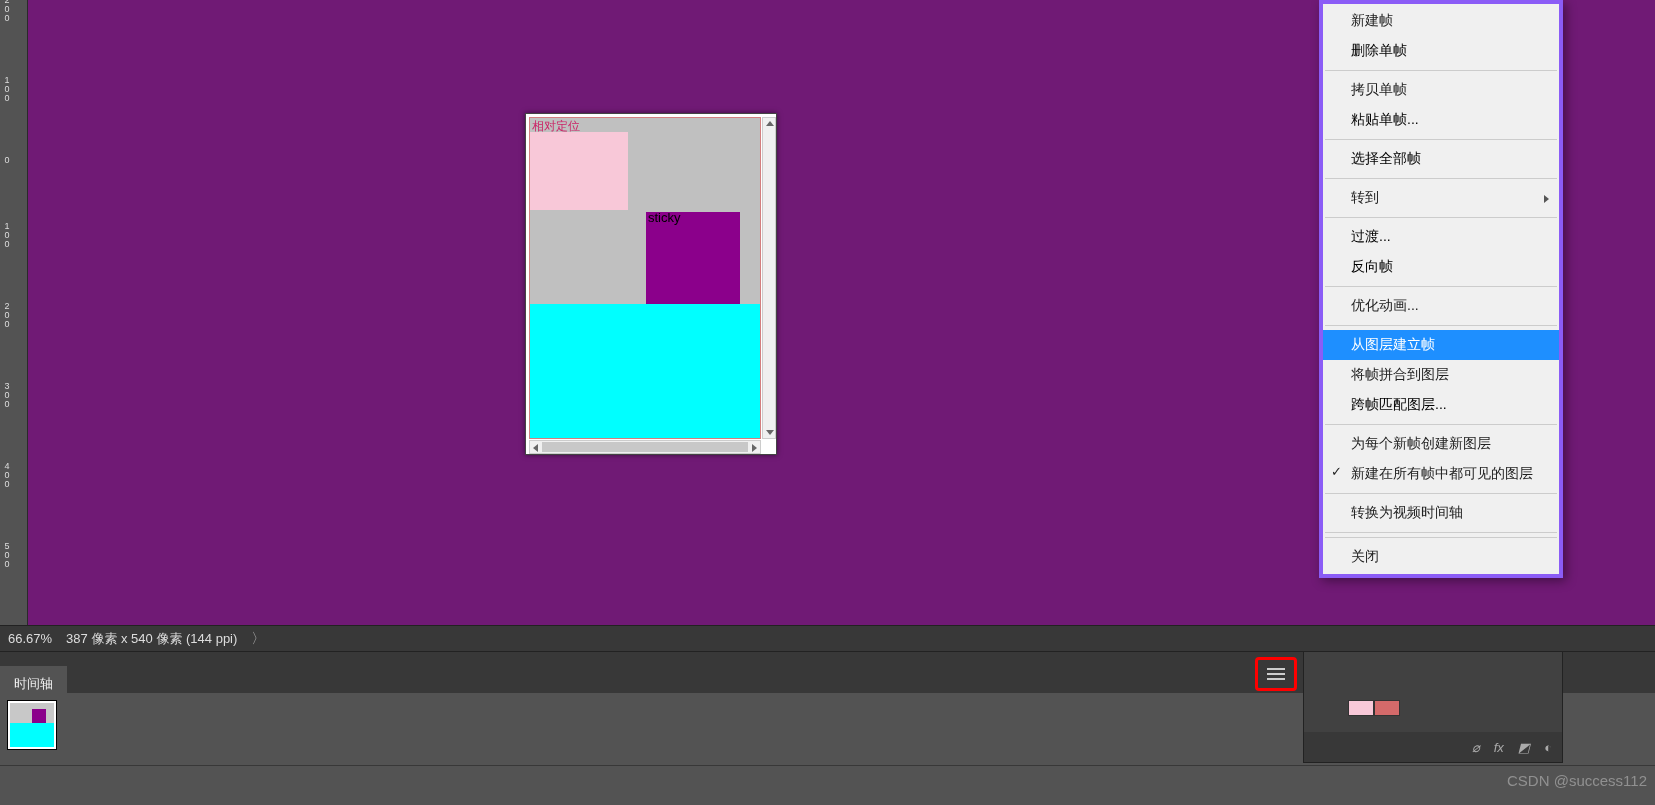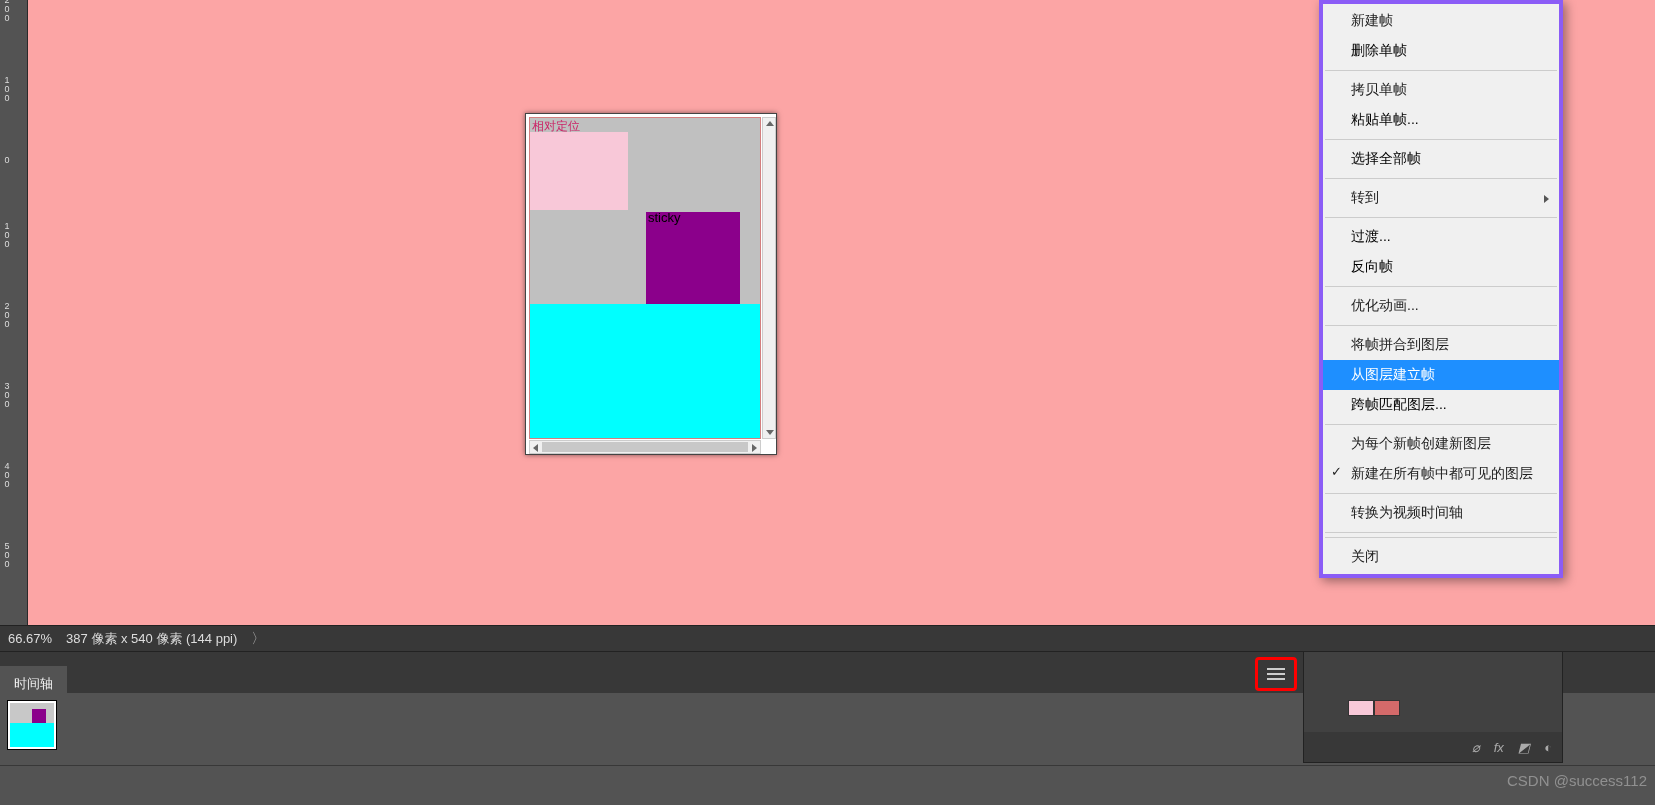--- a/index.html
+++ b/index.html
@@ -30,21 +30,21 @@
     text-align: center;
     width: 10px;
     letter-spacing: 0;
   }
   .ruler-v .tick span { display:block; }
   
   .canvas-area {
     position: absolute;
     left: 28px; top: 0;
     right: 0; height: 625px;
-    background: #fca5a5;
+    background: #701a75;
   }
   .document {
     position: absolute;
     left: 497px; top: 113px;
     width: 252px; height: 342px;
     background: #fff;
     border: 1px solid #444;
     box-shadow: 0 0 5px rgba(0,0,0,.5);
   }
   .doc-inner {
@@ -321,22 +321,22 @@
   <div class="sep"></div>
   <div class="item disabled">选择全部帧</div>
   <div class="sep"></div>
   <div class="item arrow">转到</div>
   <div class="sep"></div>
   <div class="item disabled">过渡...</div>
   <div class="item disabled">反向帧</div>
   <div class="sep"></div>
   <div class="item">优化动画...</div>
   <div class="sep"></div>
+  <div class="item highlight">从图层建立帧</div>
   <div class="item">将帧拼合到图层</div>
-  <div class="item highlight">从图层建立帧</div>
   <div class="item disabled">跨帧匹配图层...</div>
   <div class="sep"></div>
   <div class="item">为每个新帧创建新图层</div>
   <div class="item check">新建在所有帧中都可见的图层</div>
   <div class="sep"></div>
   <div class="item">转换为视频时间轴</div>
   <div class="sep"></div>
   <div class="sep"></div>
   <div class="item">关闭</div>
 </div>

